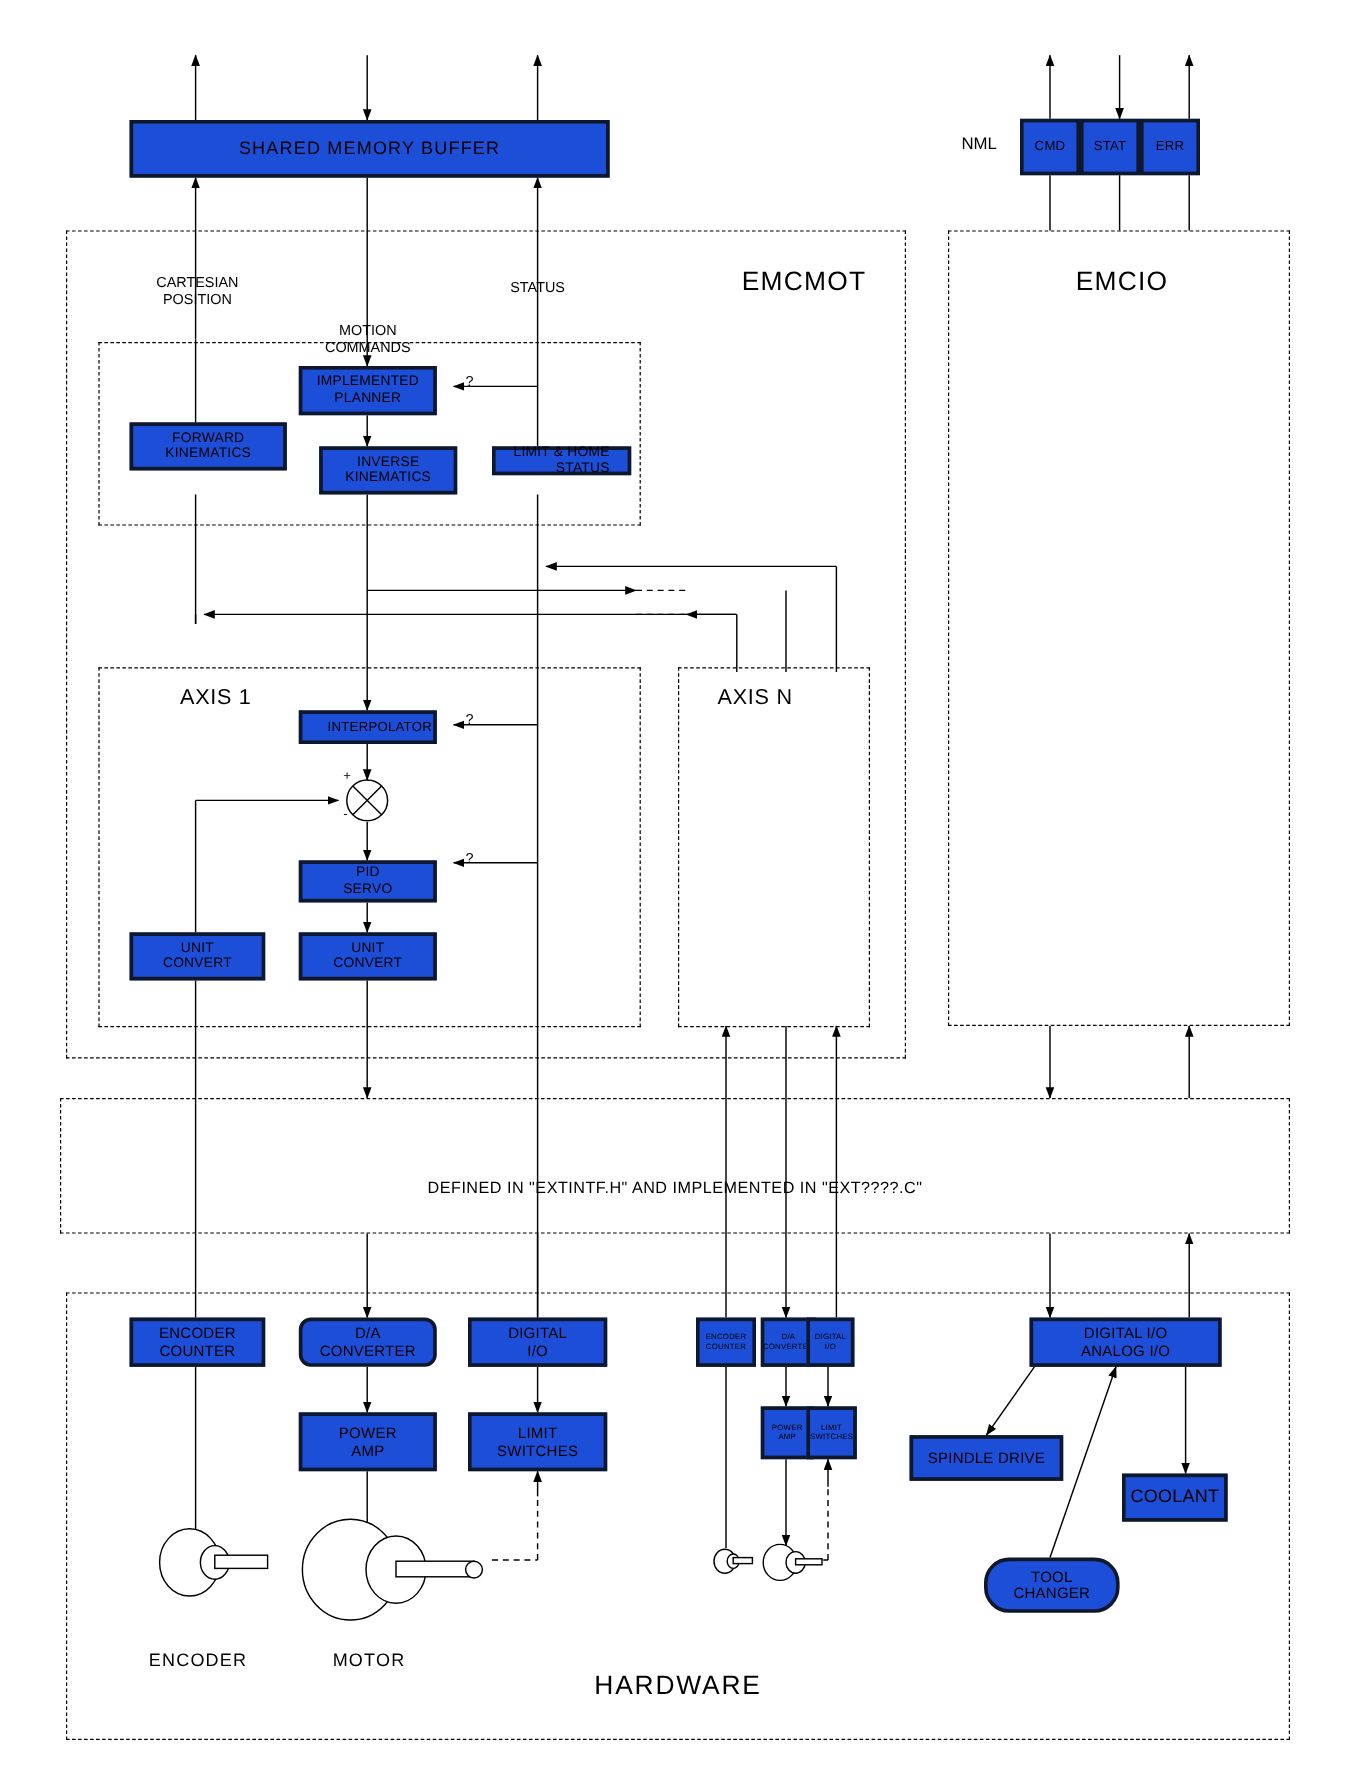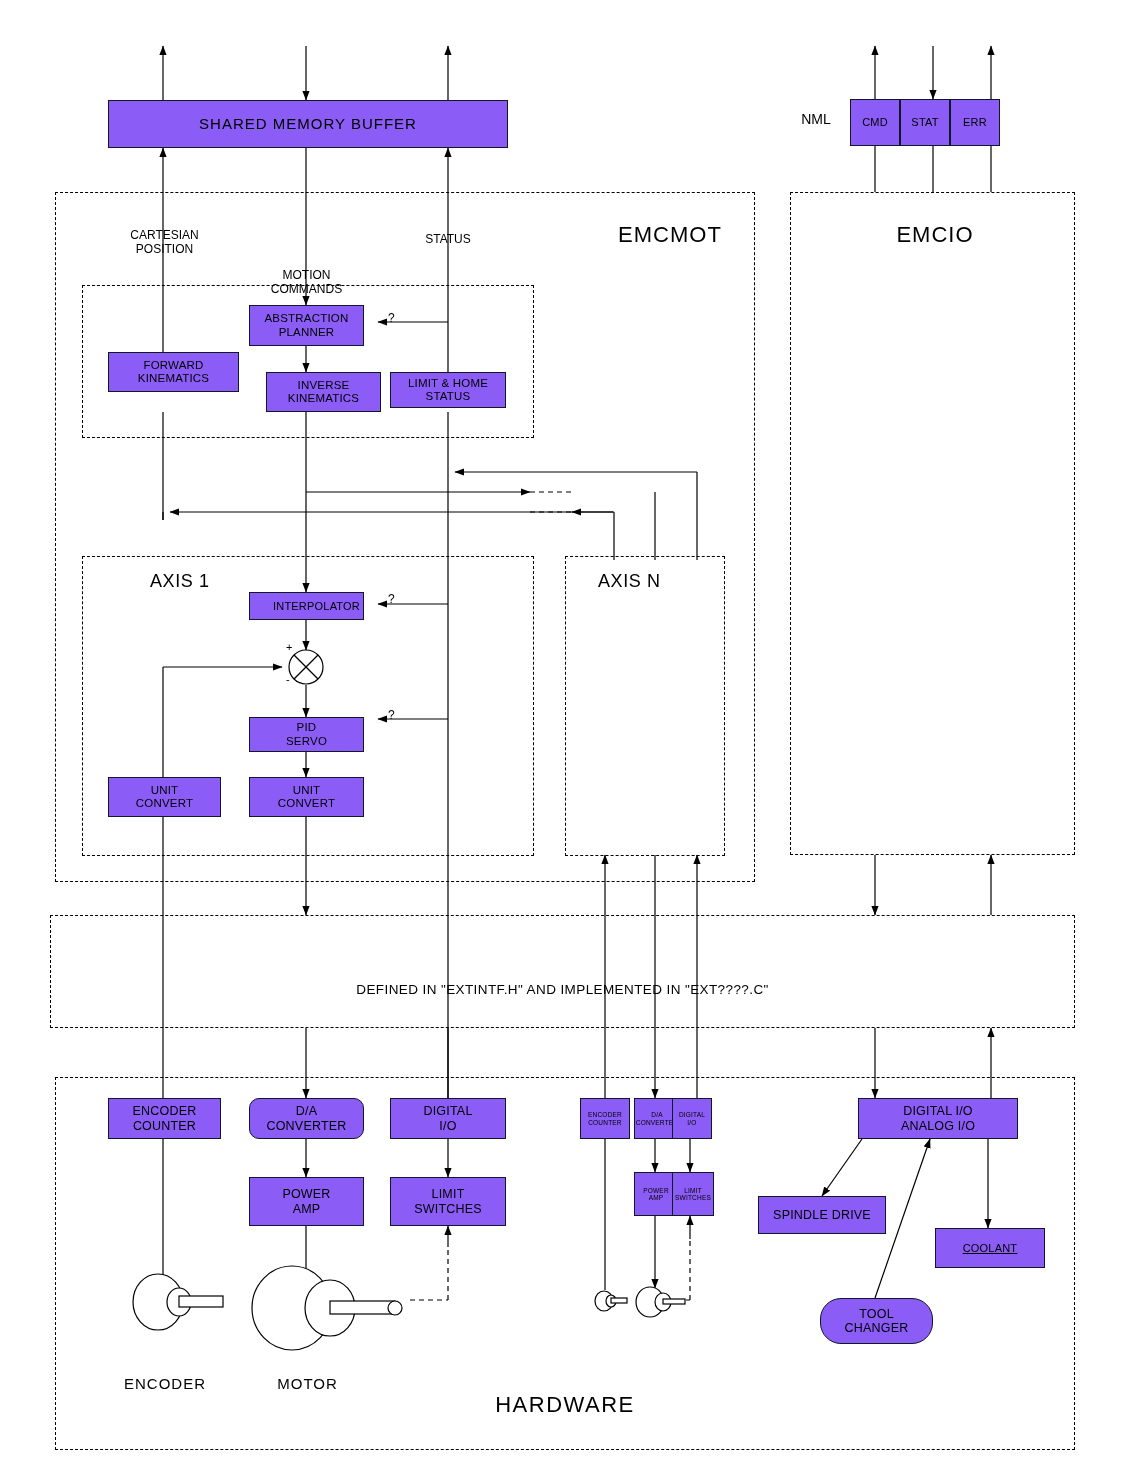--- a/index.html
+++ b/index.html
@@ -22,22 +22,22 @@
     position: absolute;
     left: 0;
     top: 0;
     width: 1122px;
     height: 1480px;
     pointer-events: none;
   }
   .box {
     position: absolute;
     box-sizing: border-box;
-    border: 1px solid #0f172a;
-    background: #8b5cf6;
+    border: 3px solid #0f172a;
+    background: #1d4ed8;
     display: flex;
     align-items: center;
     justify-content: center;
     text-align: center;
     line-height: 1.15;
     white-space: pre-line;
     font-size: 13px;
     letter-spacing: 0.2px;
   }
   .dashed {
@@ -187,27 +187,27 @@
   <div class="dashed" style="left:50px; top:915px; width:1025px; height:113px;"></div>
   <div class="dashed" style="left:55px; top:1077px; width:1020px; height:373px;"></div>
 
   <div class="box" style="left:108px; top:100px; width:400px; height:48px; font-size:15px; letter-spacing:1px;">SHARED MEMORY BUFFER</div>
 
   <div class="label" style="left:786px; top:111px; width:60px; font-size:14px;">NML</div>
   <div class="box" style="left:850px; top:99px; width:50px; height:47px; font-size:11px;">CMD</div>
   <div class="box" style="left:900px; top:99px; width:50px; height:47px; font-size:11px;">STAT</div>
   <div class="box" style="left:950px; top:99px; width:50px; height:47px; font-size:11px;">ERR</div>
 
-  <div class="box" style="left:249px; top:305px; width:115px; height:41px; font-size:11.5px;">ABSTRACTION
+  <div class="box" style="left:249px; top:305px; width:115px; height:41px; font-size:11.5px;">IMPLEMENTED
 PLANNER</div>
   <div class="box" style="left:108px; top:352px; width:131px; height:40px; font-size:11.5px;">FORWARD
 KINEMATICS</div>
   <div class="box" style="left:266px; top:372px; width:115px; height:40px; font-size:11.5px;">INVERSE
 KINEMATICS</div>
-  <div class="box" style="left:390px; top:372px; width:116px; height:36px; font-size:11.5px;">LIMIT &amp; HOME
+  <div class="box" style="left:410px; top:372px; width:116px; height:24px; font-size:11.5px;text-align:right;">LIMIT &amp; HOME
 STATUS</div>
 
   <div class="box" style="left:249px; top:592px; width:115px; height:28px; font-size:11px;padding-left:20px;">INTERPOLATOR</div>
   <div class="box" style="left:249px; top:717px; width:115px; height:35px; font-size:11.5px;">PID
 SERVO</div>
   <div class="box" style="left:108px; top:777px; width:113px; height:40px; font-size:11.5px;">UNIT
 CONVERT</div>
   <div class="box" style="left:249px; top:777px; width:115px; height:40px; font-size:11.5px;">UNIT
 CONVERT</div>
 
@@ -239,21 +239,21 @@
   <div class="box" style="left:672px; top:1098px; width:40px; height:41px; font-size:6.5px;">DIGITAL
 I/O</div>
   <div class="box" style="left:634px; top:1172px; width:44px; height:44px; font-size:6.5px;">POWER
 AMP</div>
   <div class="box" style="left:672px; top:1172px; width:42px; height:44px; font-size:6.5px;">LIMIT
 SWITCHES</div>
 
   <div class="box" style="left:858px; top:1098px; width:160px; height:41px; font-size:12.5px;">DIGITAL I/O
 ANALOG I/O</div>
   <div class="box" style="left:758px; top:1196px; width:128px; height:38px; font-size:12.5px;">SPINDLE DRIVE</div>
-  <div class="box" style="left:935px; top:1228px; width:110px; height:40px; font-size:11px;text-decoration:underline;">COOLANT</div>
+  <div class="box" style="left:935px; top:1228px; width:88px; height:40px; font-size:15px;">COOLANT</div>
   <div class="box" style="left:820px; top:1298px; width:113px; height:46px; font-size:12.5px;border-radius:21px;">TOOL
 CHANGER</div>
 
   <svg class="layer" viewBox="0 0 1122 1480">
     <g stroke="#000" stroke-width="1.2" fill="#fff">
 
       <ellipse cx="158" cy="1302" rx="25" ry="28"></ellipse>
       <ellipse cx="179" cy="1302" rx="12" ry="14"></ellipse>
       <rect x="179" y="1296" width="44" height="11"></rect>
 

